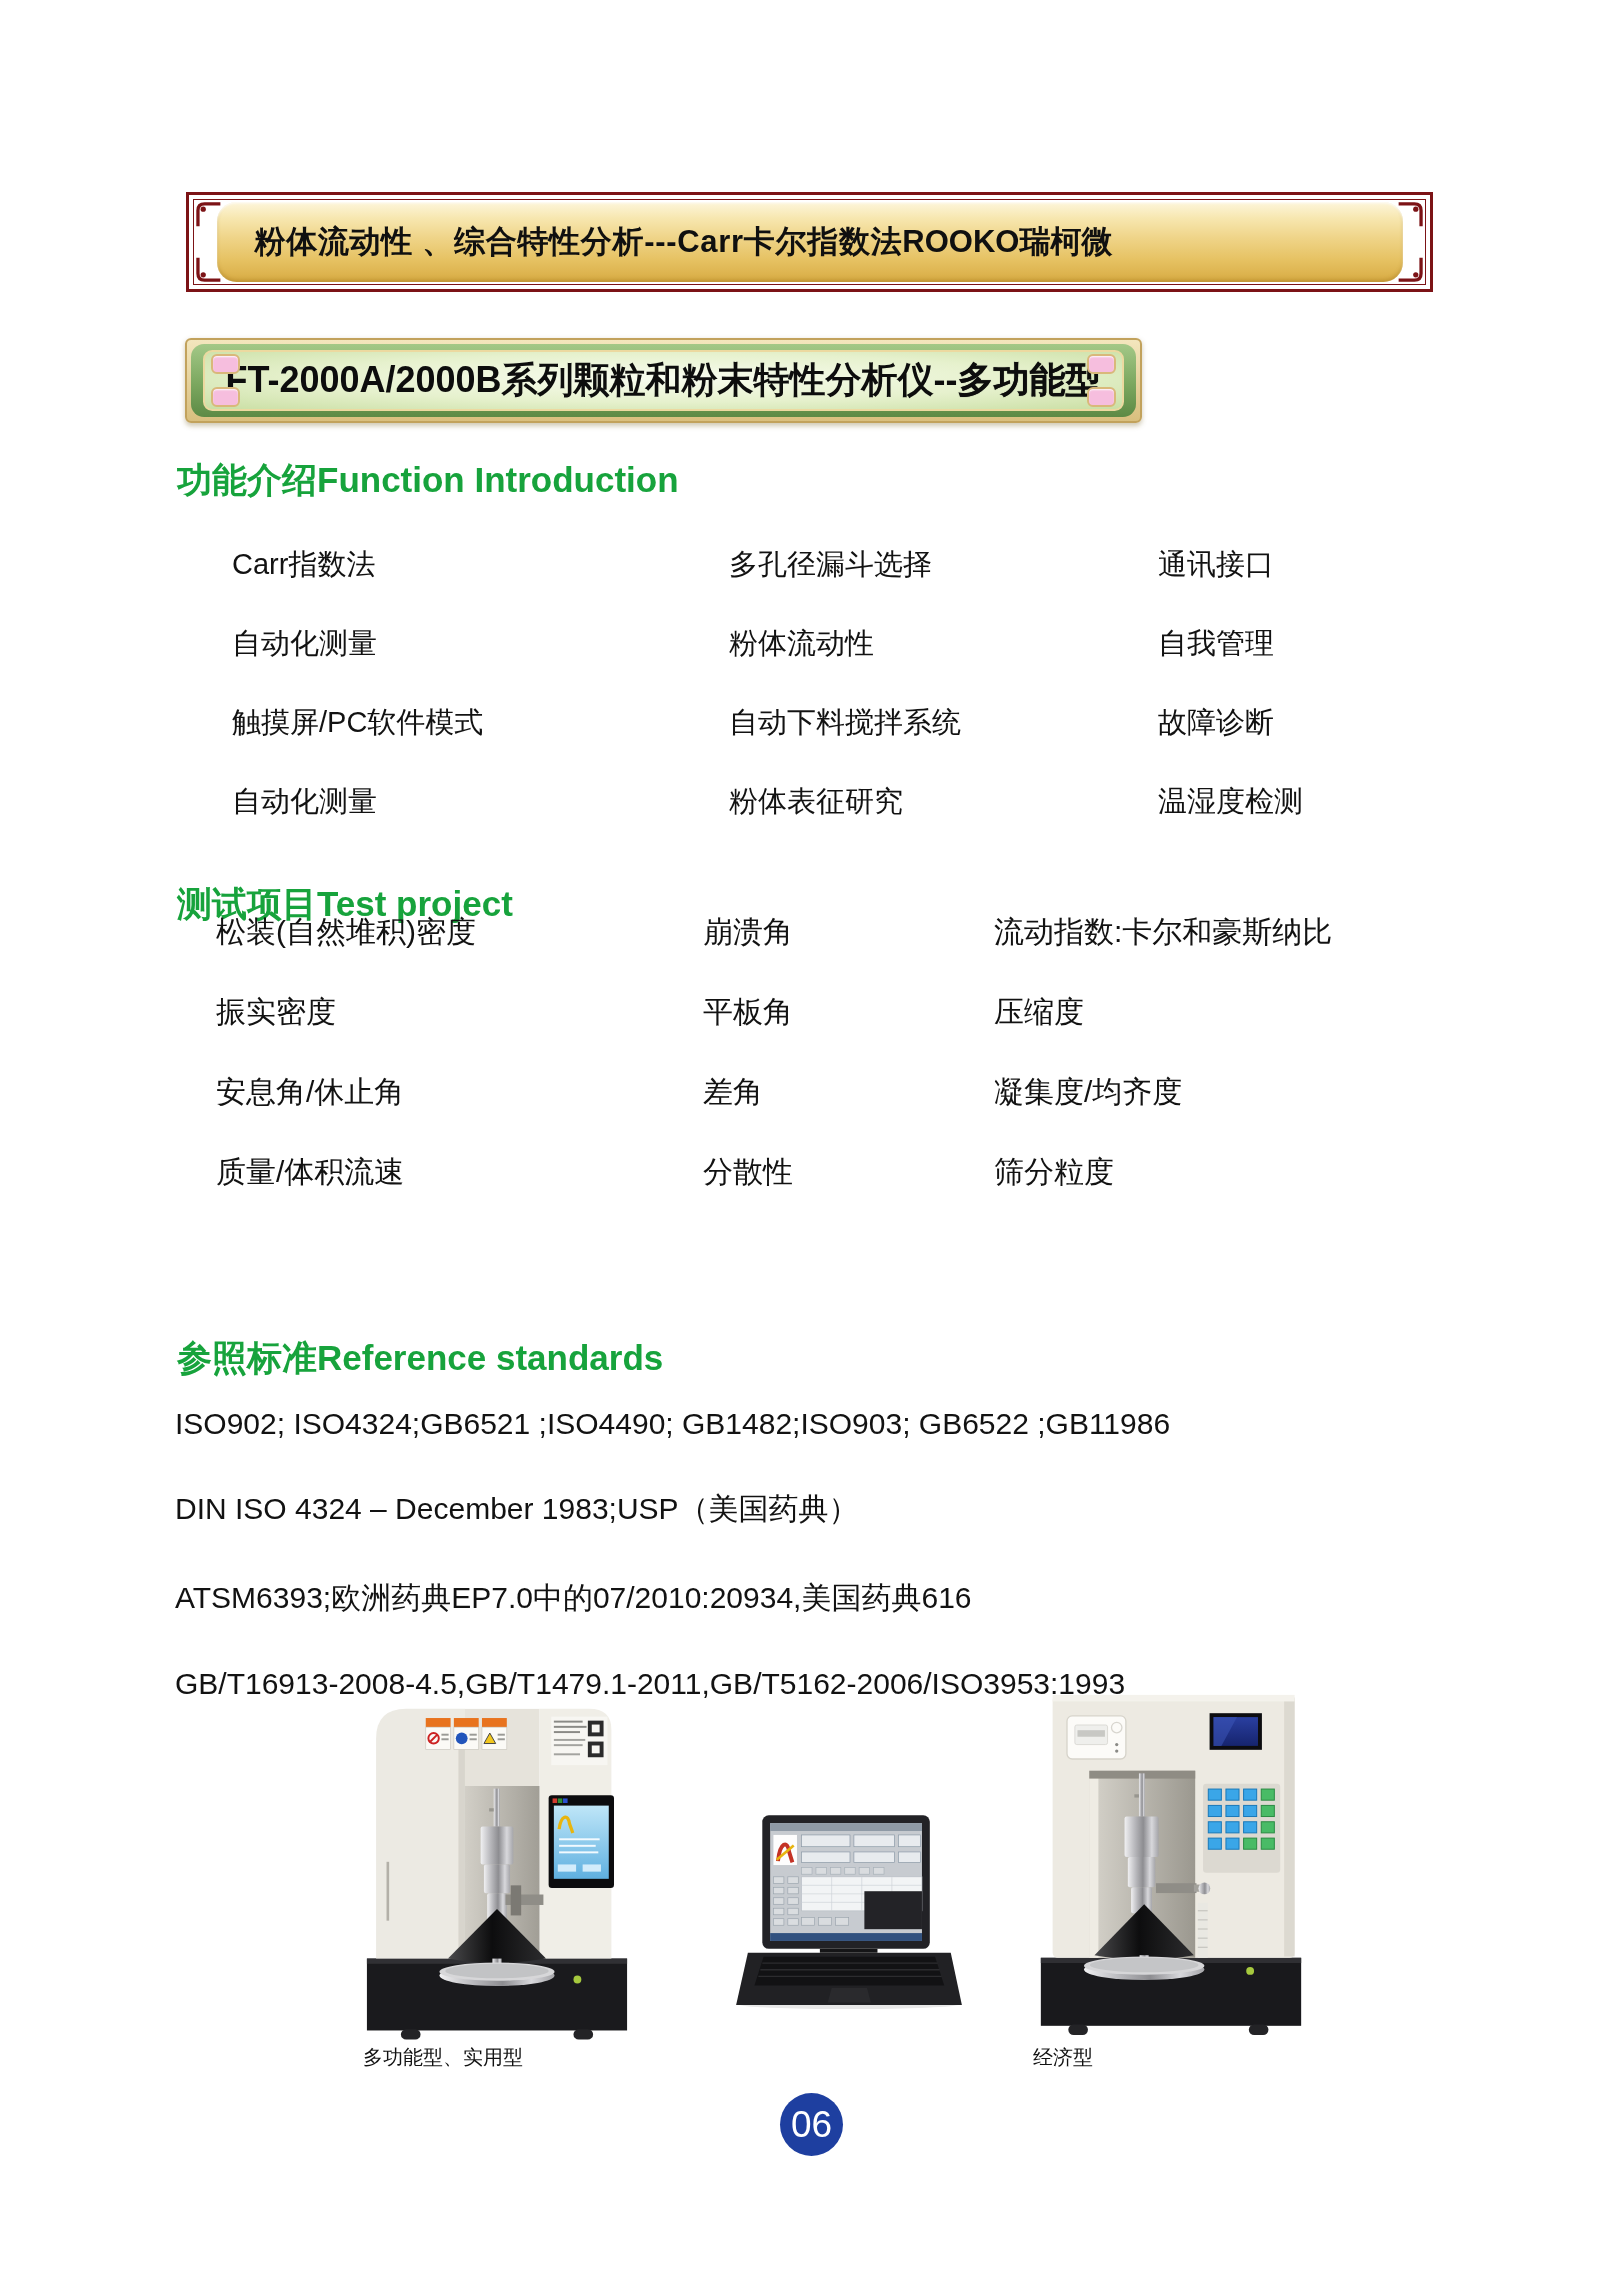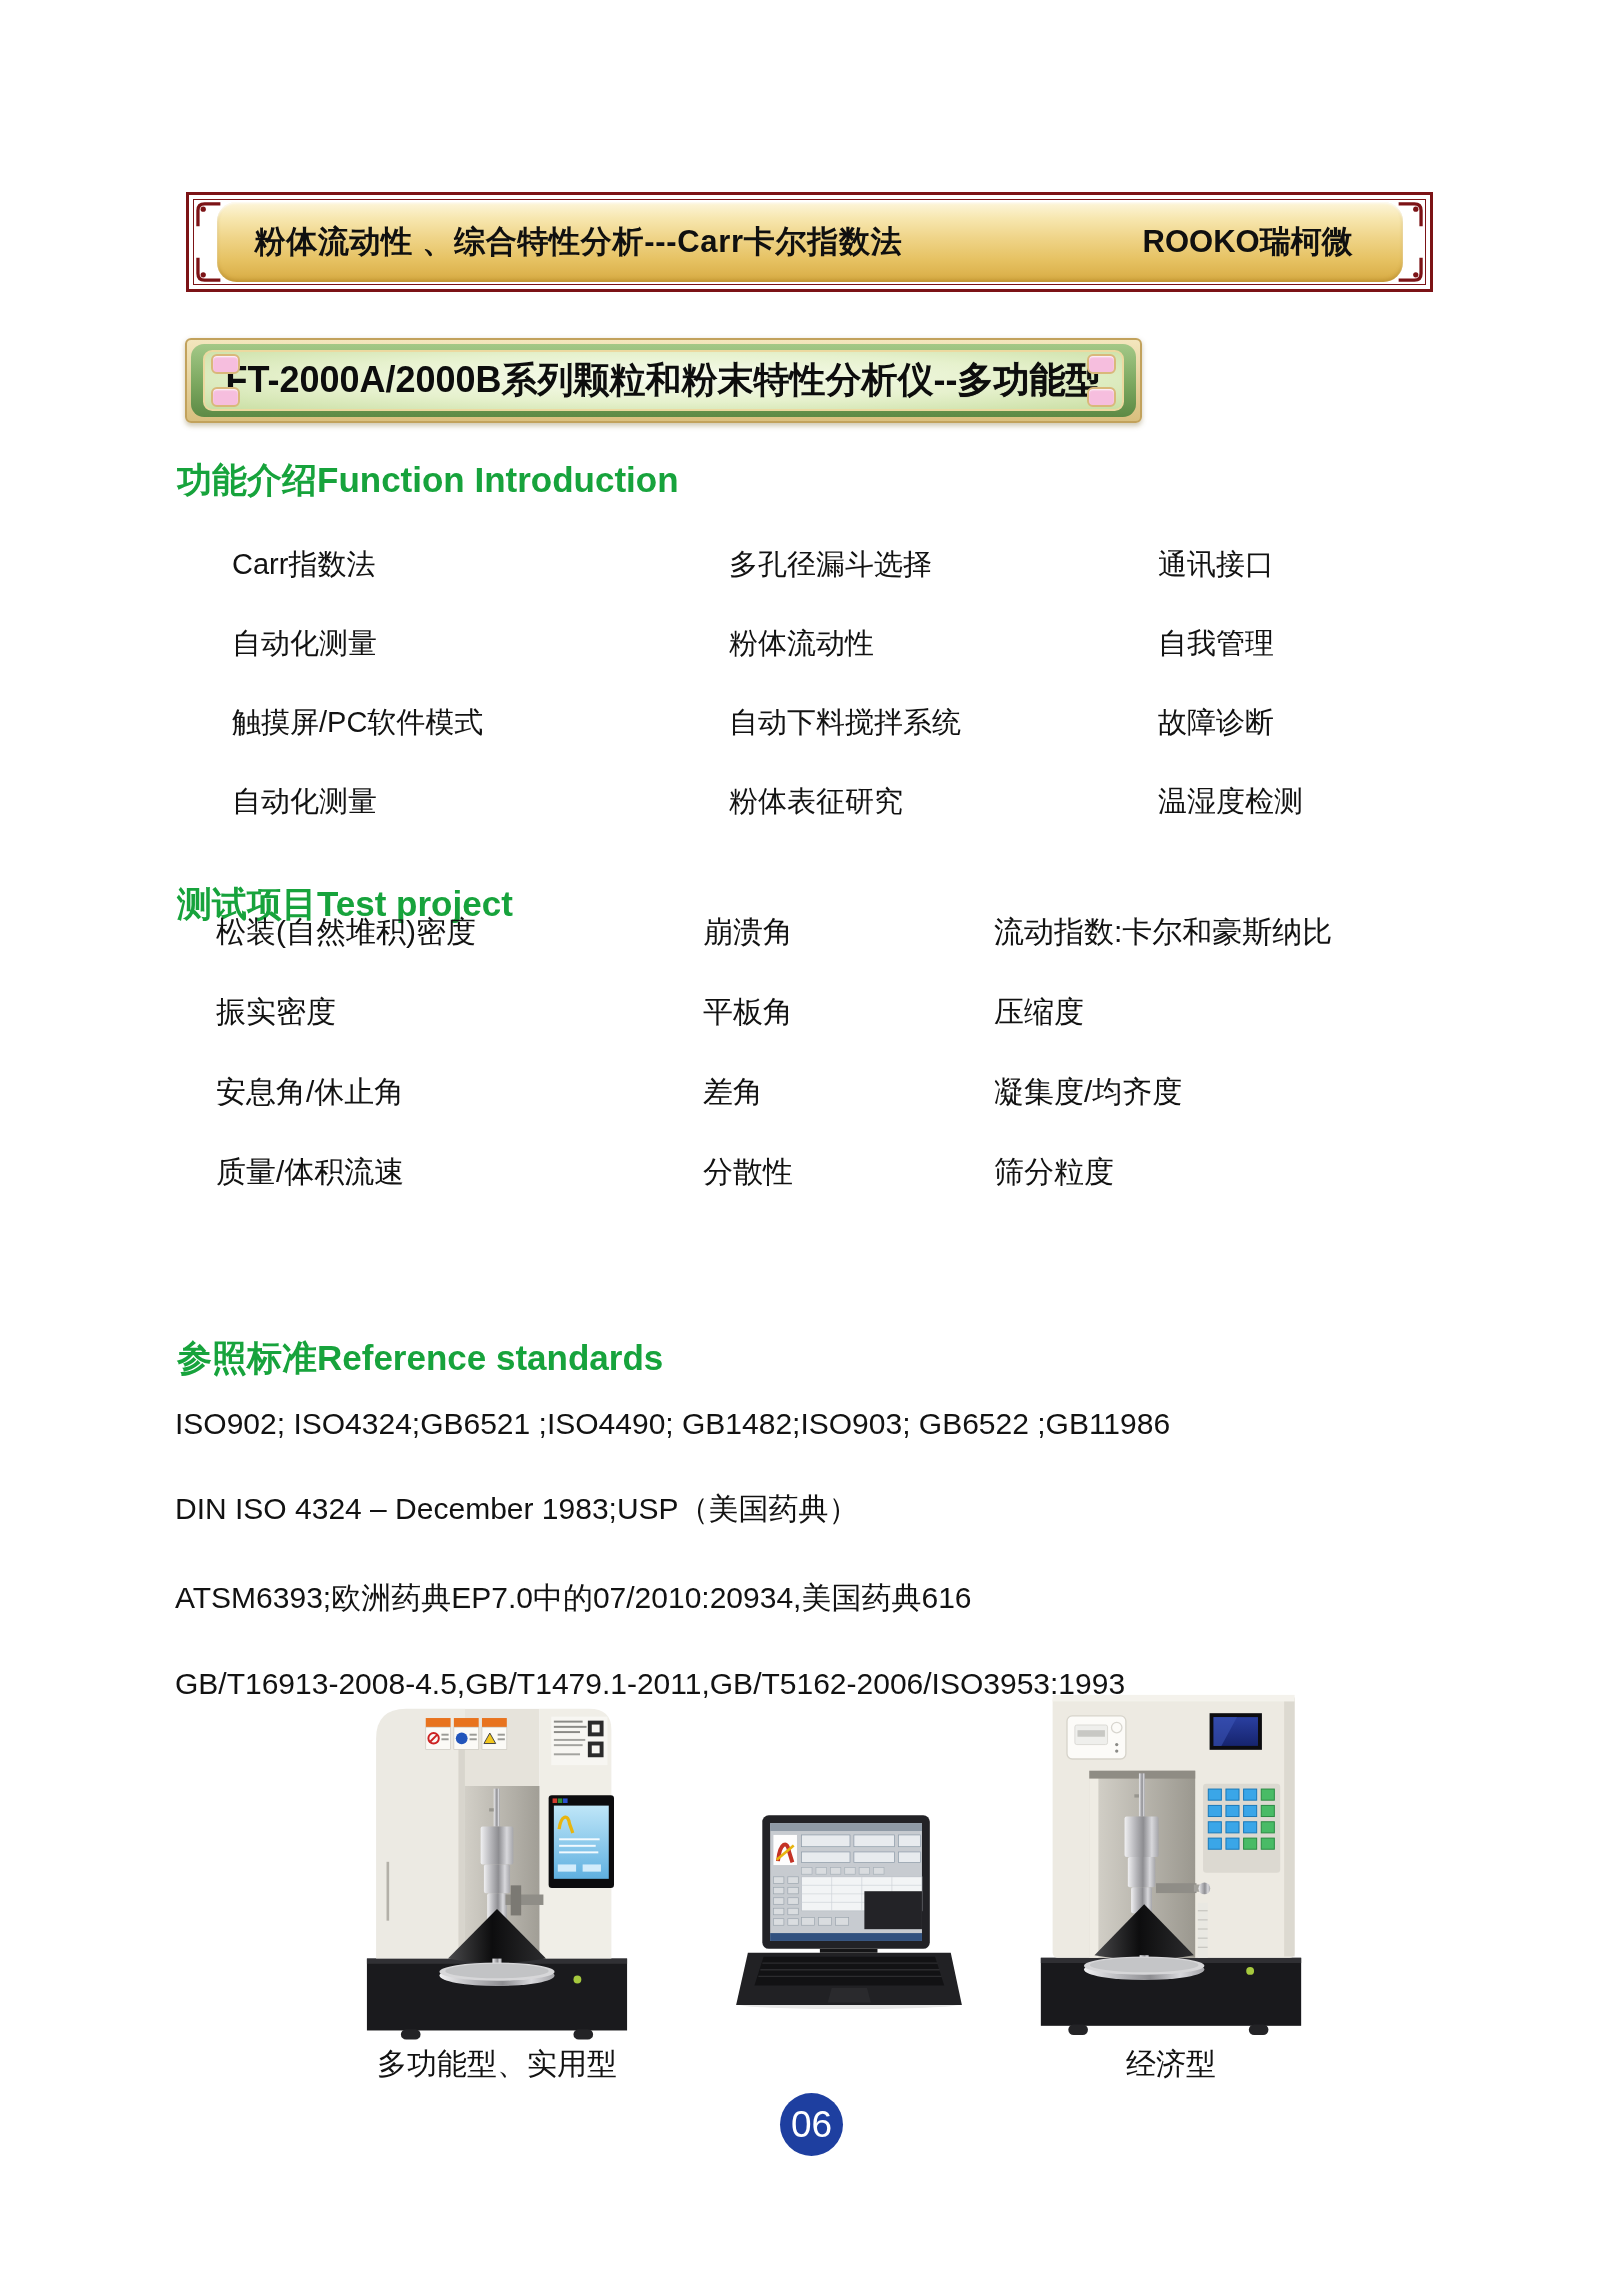--- a/index.html
+++ b/index.html
@@ -8,21 +8,21 @@
     font-family:"Liberation Sans","DejaVu Sans",sans-serif;color:#141414;
   }
   
   .top-banner{position:absolute;left:186px;top:192px;width:1247px;height:100px;
     border:3.9px solid #7c1316;box-sizing:border-box;background:#fff;}
   .top-banner .inner-line{position:absolute;inset:3.9px;border:1.3px solid #7c1316;}
   .gold-ribbon{position:absolute;left:27.5px;right:27.5px;top:7.2px;bottom:7.2px;
     border-radius:19.6px;
     background:linear-gradient(180deg,#fdf6dc 0%,#f7e7b0 20%,#efd488 45%,#e6c263 72%,#d8ab43 100%);
     box-shadow:inset 0 1.3px 2px rgba(255,255,255,.8), inset 0 -2.6px 3.9px rgba(150,105,20,.35);
-    display:flex;align-items:center;justify-content:space-between;padding:0 38px;box-sizing:border-box;}
+    display:flex;align-items:center;justify-content:flex-start;padding:0 38px;box-sizing:border-box;}
   .gold-ribbon .t1{font-size:31px;font-weight:700;color:#101010;letter-spacing:0.7px;}
   .gold-ribbon .t2{font-size:31px;font-weight:700;color:#101010;margin-right:11.8px;}
   .corner{position:absolute;width:29px;height:29px;}
   .corner svg{display:block;}
   .c-tl{left:5.2px;top:5.2px;}
   .c-tr{right:5.2px;top:5.2px;transform:scaleX(-1);}
   .c-bl{left:5.2px;bottom:5.2px;transform:scaleY(-1);}
   .c-br{right:5.2px;bottom:5.2px;transform:scale(-1,-1);}
   
   .product-banner{position:absolute;left:185px;top:338px;width:957px;height:85px;
@@ -53,21 +53,21 @@
   .g-test{left:216px;top:912px;grid-template-columns:487px 291px 1fr;grid-auto-rows:80px;}
   .g-test span{font-size:30px;}
   
   .standards{position:absolute;left:175px;top:1407px;}
   .standards p{margin:0 0 48px 0;font-size:30px;color:#121212;white-space:nowrap;}
   
   .photo{position:absolute;}
   .p-left{left:363px;top:1698px;}
   .p-laptop{left:736px;top:1814px;}
   .p-right{left:1033px;top:1687px;}
-  .caption{position:absolute;font-size:30px;color:#121212;text-align:center;white-space:nowrap;}
+  .caption{position:absolute;font-size:20px;color:#121212;white-space:nowrap;}
   .cap-left{left:363px;width:268px;top:2044px;}
   .cap-right{left:1033px;width:276px;top:2044px;}
   
   .page-badge{position:absolute;left:780px;top:2093px;width:63px;height:63px;border-radius:50%;
     background:#1e3fa0;color:#ffffff;font-size:37px;line-height:63px;text-align:center;font-weight:400;}
 </style>
 </head>
 <body>
 
 <div class="page">

